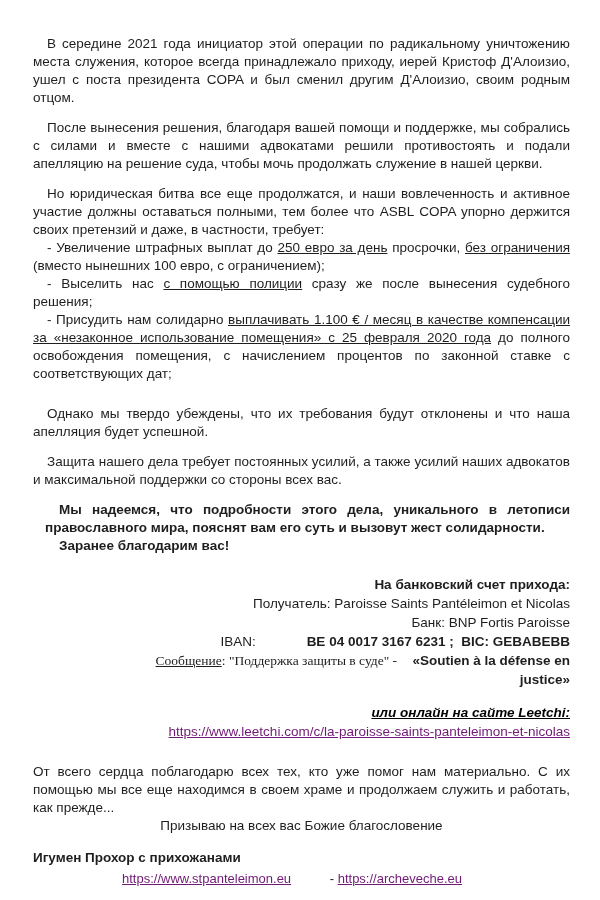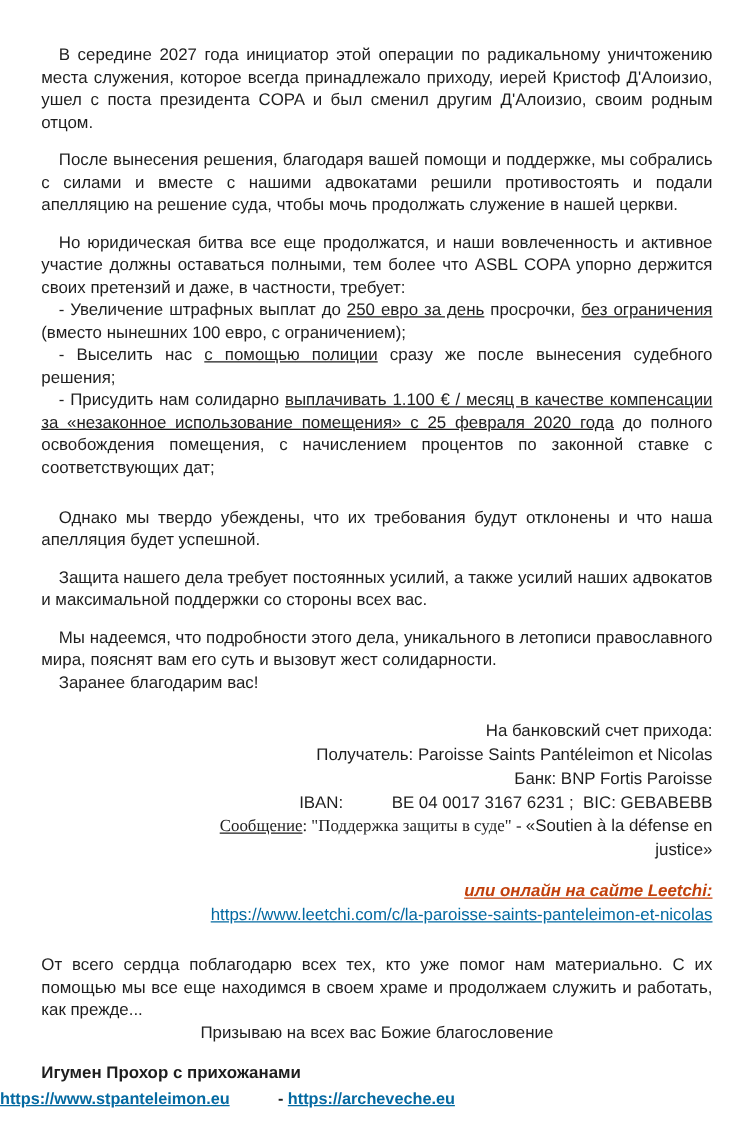--- a/index.html
+++ b/index.html
@@ -12,44 +12,44 @@
     font-family:"Liberation Sans", sans-serif;
     font-size:13.5px;
     line-height:18px;
     padding:35px 30px 0 33px;
     overflow:hidden;
   }
   .para { text-align:justify; }
   .ind  { text-indent:14px; }
   .gap  { margin-top:12px; }
   .gap-lg { margin-top:22px; }
-  .b { font-weight:normal; }
+  .b { font-weight:bold;margin-left:12px; }
   .u { text-decoration:underline; }
   .bank { margin-left:122px; margin-top:20px; }
   .bank p { line-height:19px; text-align:right; }
   .serif { font-family:"Liberation Serif", serif; }
   .sans  { font-family:"Liberation Sans", sans-serif; }
   .pre { white-space:pre-wrap;padding-left:35px; }
-  .online-label { font-weight:bold; font-style:italic; text-decoration:underline; color:#c2410c; margin-top:14px; }
-  a.link { color:#0369a1; text-decoration:underline; cursor:pointer; word-break:break-all; }
+  .online-label { font-weight:bold; font-style:italic; text-decoration:underline; color:#000000; margin-top:14px; }
+  a.link { color:#701a75; text-decoration:underline; cursor:pointer; word-break:break-all; }
   .center { text-align:center; }
   .right  { text-align:right; }
   .signature { font-weight:bold; margin-top:14px; }
   .date-line { margin-top:14px; }
   .footer {
     position:absolute; left:0; right:16px; bottom:12px;
-    text-align:left; font-size:13px;font-weight:bold;
+    text-align:center; font-size:13px;
   }
 </style>
 </head>
 <body>
 
 <div class="page">
 
-  <p class="para ind">В середине 2027 года инициатор этой операции по радикальному уничтожению места служения, которое всегда принадлежало приходу, иерей Кристоф Д'Алоизио, ушел с поста президента COPA и был сменил другим Д'Алоизио, своим родным отцом.</p>
+  <p class="para ind">В середине 2021 года инициатор этой операции по радикальному уничтожению места служения, которое всегда принадлежало приходу, иерей Кристоф Д'Алоизио, ушел с поста президента COPA и был сменил другим Д'Алоизио, своим родным отцом.</p>
 
   <p class="para ind gap">После вынесения решения, благодаря вашей помощи и поддержке, мы собрались с силами и вместе с нашими адвокатами решили противостоять и подали апелляцию на решение суда, чтобы мочь продолжать служение в нашей церкви.</p>
 
   <p class="para ind gap">Но юридическая битва все еще продолжатся, и наши вовлеченность и активное участие должны оставаться полными, тем более что ASBL COPA упорно держится своих претензий и даже, в частности, требует:</p>
 
   <p class="para ind"><span>- Увеличение штрафных выплат до </span><span class="u">250 евро за день</span><span> просрочки, </span><span class="u">без ограничения</span><span> (вместо нынешних 100 евро, с ограничением);</span></p>
 
   <p class="para ind"><span>- Выселить нас </span><span class="u">с помощью полиции</span><span> сразу же после вынесения судебного решения;</span></p>
 
   <p class="para ind"><span>- Присудить нам солидарно </span><span class="u">выплачивать 1.100 € / месяц в качестве компенсации за «незаконное использование помещения» с 25 февраля 2020 года</span><span> до полного освобождения помещения, с начислением процентов по законной ставке с соответствующих дат;</span></p>

